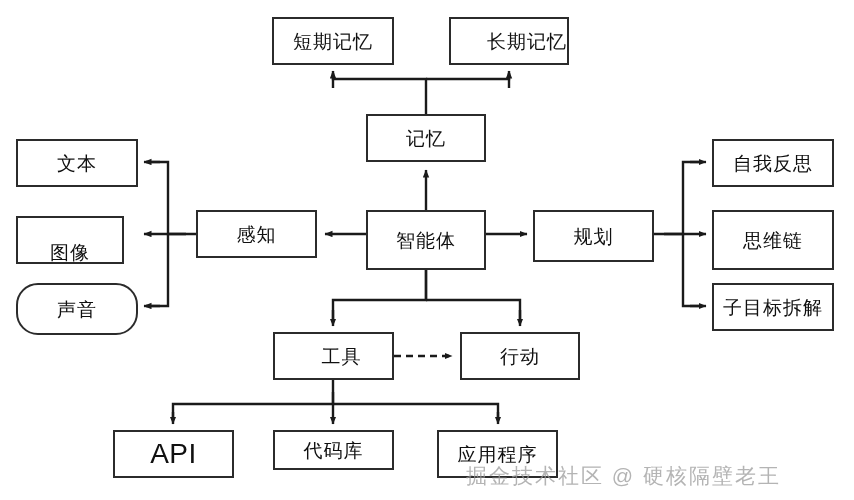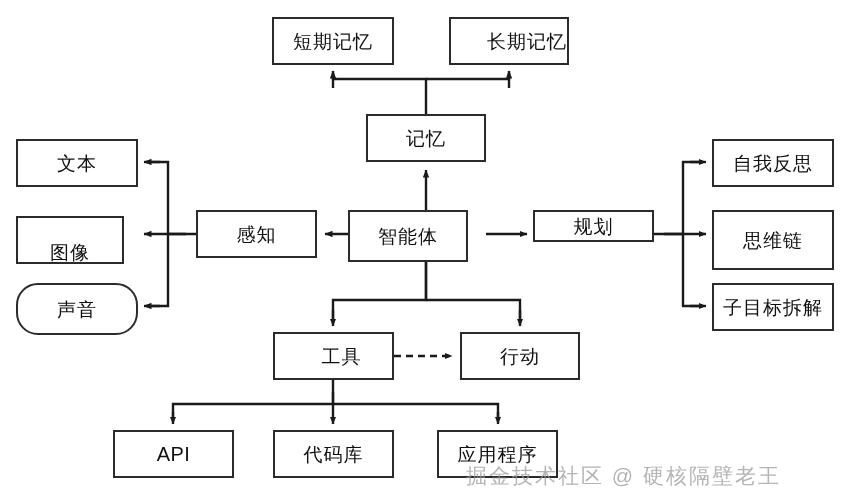--- a/index.html
+++ b/index.html
@@ -27,21 +27,21 @@
     display:flex;
     align-items:center;
     justify-content:center;
     color:#101010;
     font-size:19px;
     letter-spacing:1px;
     line-height:1;
     white-space:nowrap;
     z-index:2;
   }
-  .node.latin{letter-spacing:0.5px;font-size:20px;}
+  .node.latin{letter-spacing:0.5px;font-size:28px;}
   .watermark{
     position:absolute;
     left:466px;top:462px;
     font-size:21px;
     color:#9b9b9b;
     opacity:.75;
     white-space:nowrap;
     letter-spacing:2px;
     z-index:3;
   }
@@ -122,25 +122,25 @@
   </div>
 
   <div class="node" style="left:16px;top:283px;width:122px;height:52px;border-radius:22px;">
     <span>声音</span>
   </div>
 
   <div class="node" style="left:196px;top:210px;width:121px;height:48px;">
     <span>感知</span>
   </div>
 
-  <div class="node" style="left:348px;top:210px;width:120px;height:52px;">
+  <div class="node" style="left:366px;top:210px;width:120px;height:60px;">
     <span>智能体</span>
   </div>
 
-  <div class="node" style="left:533px;top:210px;width:121px;height:32px;">
+  <div class="node" style="left:533px;top:210px;width:121px;height:52px;">
     <span>规划</span>
   </div>
 
   <div class="node" style="left:712px;top:139px;width:122px;height:48px;">
     <span>自我反思</span>
   </div>
 
   <div class="node" style="left:712px;top:210px;width:122px;height:60px;">
     <span>思维链</span>
   </div>
@@ -154,21 +154,21 @@
   </div>
 
   <div class="node" style="left:460px;top:332px;width:120px;height:48px;">
     <span>行动</span>
   </div>
 
   <div class="node latin" style="left:113px;top:430px;width:121px;height:48px;">
     <span>API</span>
   </div>
 
-  <div class="node" style="left:273px;top:430px;width:121px;height:48px;">
+  <div class="node" style="left:273px;top:430px;width:121px;height:40px;">
     <span>代码库</span>
   </div>
 
   <div class="node" style="left:437px;top:430px;width:121px;height:48px;">
     <span>应用程序</span>
   </div>
 
   <div class="watermark">掘金技术社区 @ 硬核隔壁老王</div>
 
 </div>

